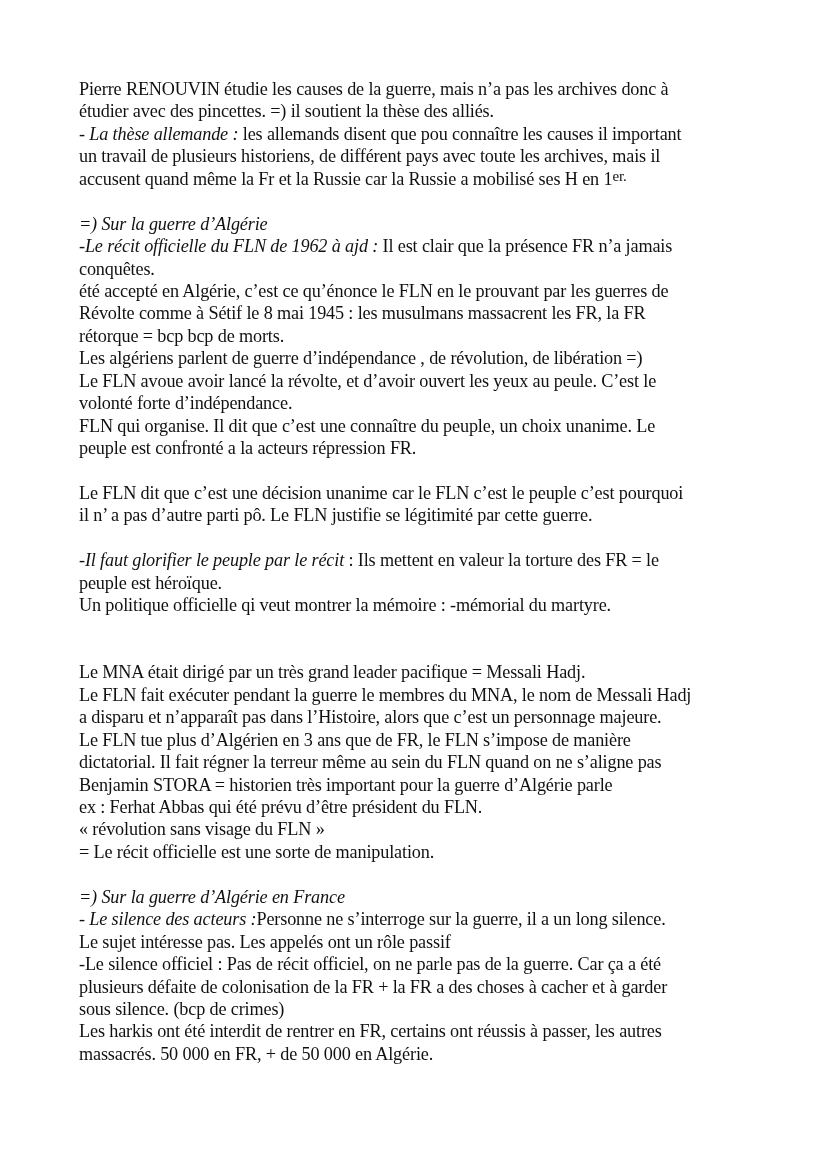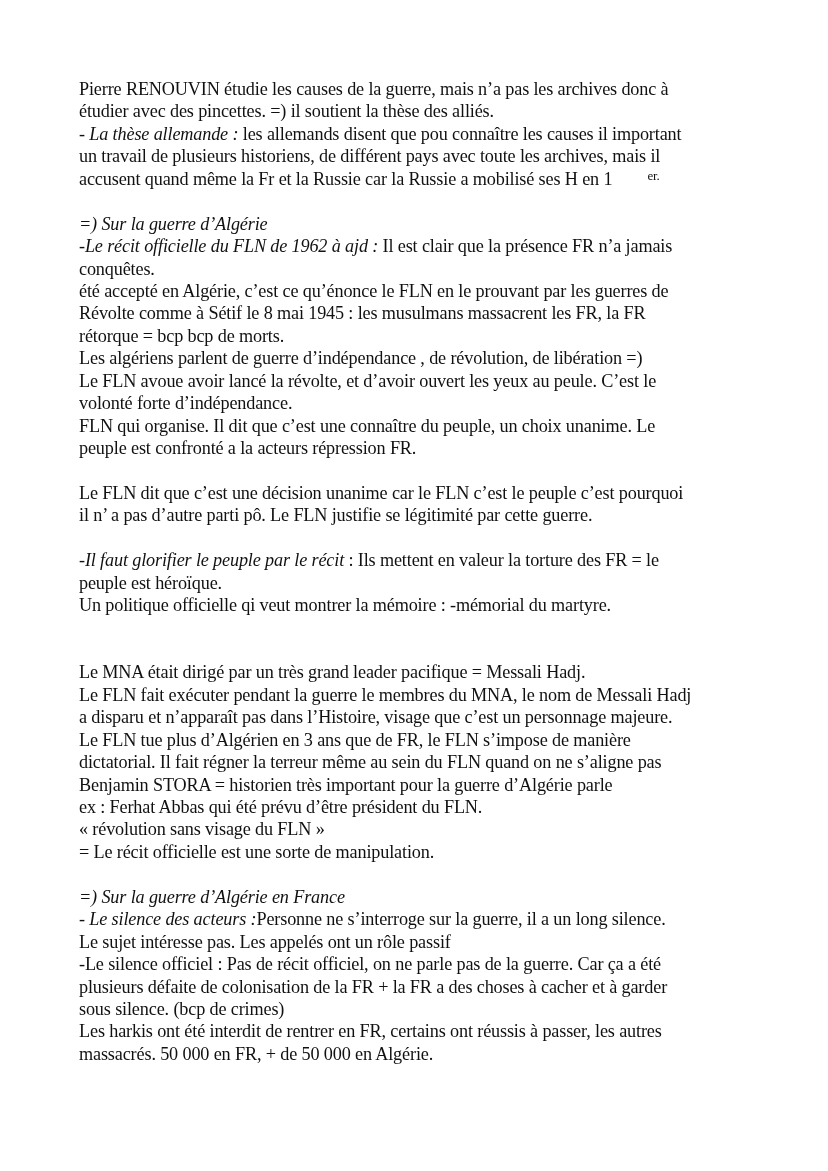--- a/index.html
+++ b/index.html
@@ -9,21 +9,21 @@
       color: #111111;
     }
     .page {
       position: absolute; left: 79px; top: 78px; width: 680px;
       font-size: 18.2px; line-height: 22.45px;
       letter-spacing: -0.15px;
     }
     .line { white-space: nowrap; height: 22.45px; }
     .blank { height: 22.45px; }
     .bi { font-weight: normal; font-style: italic; }
-    sup { font-size: 13px; vertical-align: top; position: relative; top: -3px; margin-left: 35px; }
+    sup { font-size: 15px; vertical-align: top; position: relative; top: -3px; }
   </style>
 </head>
 <body>
 
 <div class="page" id="page">
     <div>
       <div class="line"><span>Pierre RENOUVIN étudie les causes de la guerre, mais n’a pas les archives donc à</span></div>
       <div class="line"><span>étudier avec des pincettes. =) il soutient la thèse des alliés.</span></div>
       <div class="line"><span class="bi">- La thèse allemande : </span><span>les allemands disent que pou connaître les causes il important</span></div>
       <div class="line"><span>un travail de plusieurs historiens, de différent pays avec toute les archives, mais il</span></div>
@@ -52,21 +52,21 @@
     <div>
       <div class="line"><span class="bi">-Il faut glorifier le peuple par le récit</span><span> : Ils mettent en valeur la torture des FR = le</span></div>
       <div class="line"><span>peuple est héroïque.</span></div>
       <div class="line"><span>Un politique officielle qi veut montrer la mémoire : -mémorial du martyre.</span></div>
     </div>
     <div class="blank"></div>
     <div class="blank"></div>
     <div>
       <div class="line"><span>Le MNA était dirigé par un très grand leader pacifique = Messali Hadj.</span></div>
       <div class="line"><span>Le FLN fait exécuter pendant la guerre le membres du MNA, le nom de Messali Hadj</span></div>
-      <div class="line"><span>a disparu et n’apparaît pas dans l’Histoire, visage que c’est un personnage majeure.</span></div>
+      <div class="line"><span>a disparu et n’apparaît pas dans l’Histoire, alors que c’est un personnage majeure.</span></div>
       <div class="line"><span>Le FLN tue plus d’Algérien en 3 ans que de FR, le FLN s’impose de manière</span></div>
       <div class="line"><span>dictatorial. Il fait régner la terreur même au sein du FLN quand on ne s’aligne pas</span></div>
       <div class="line"><span>Benjamin STORA = historien très important pour la guerre d’Algérie parle</span></div>
       <div class="line"><span>ex : Ferhat Abbas qui été prévu d’être président du FLN.</span></div>
       <div class="line"><span>« révolution sans visage du FLN »</span></div>
       <div class="line"><span>= Le récit officielle est une sorte de manipulation.</span></div>
     </div>
     <div class="blank"></div>
     <div>
       <div class="line"><span class="bi">=) Sur la guerre d’Algérie en France</span></div>

